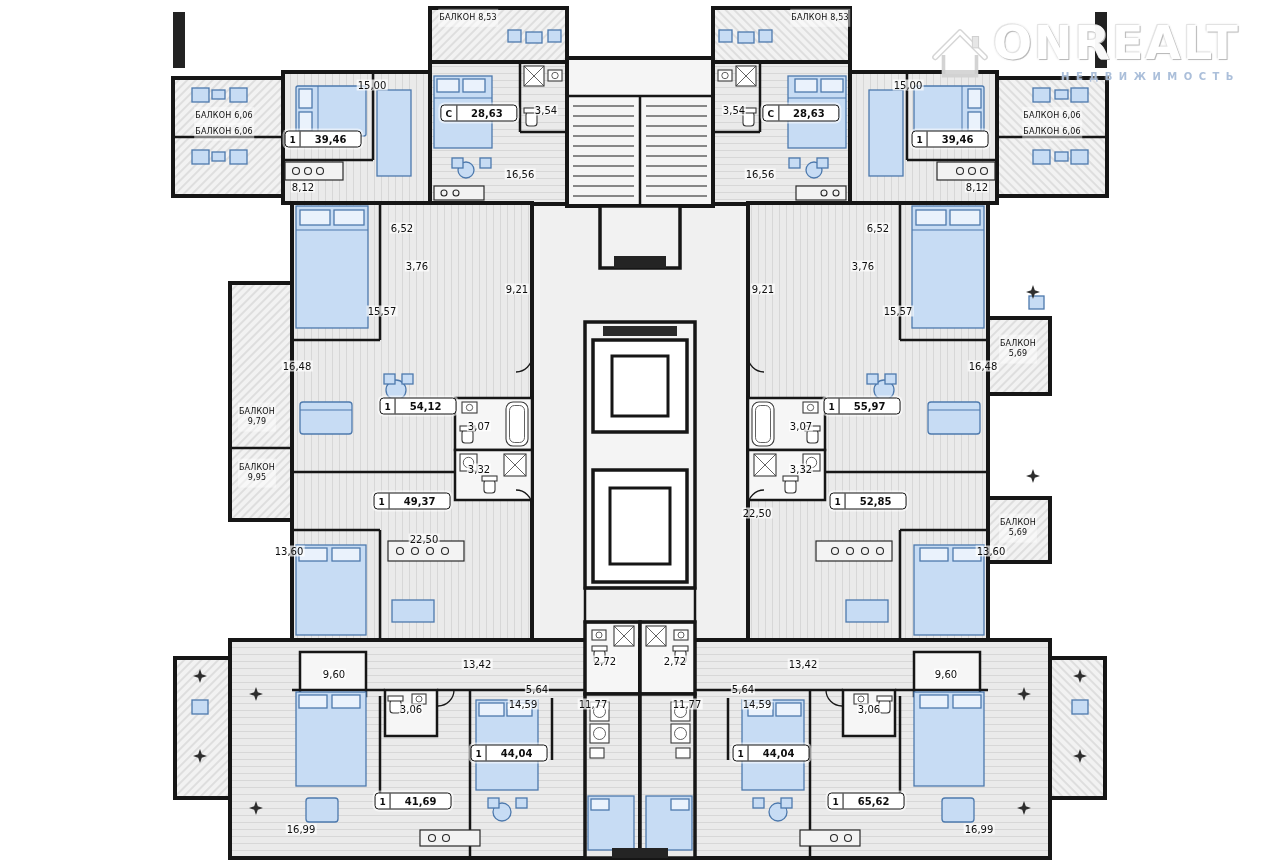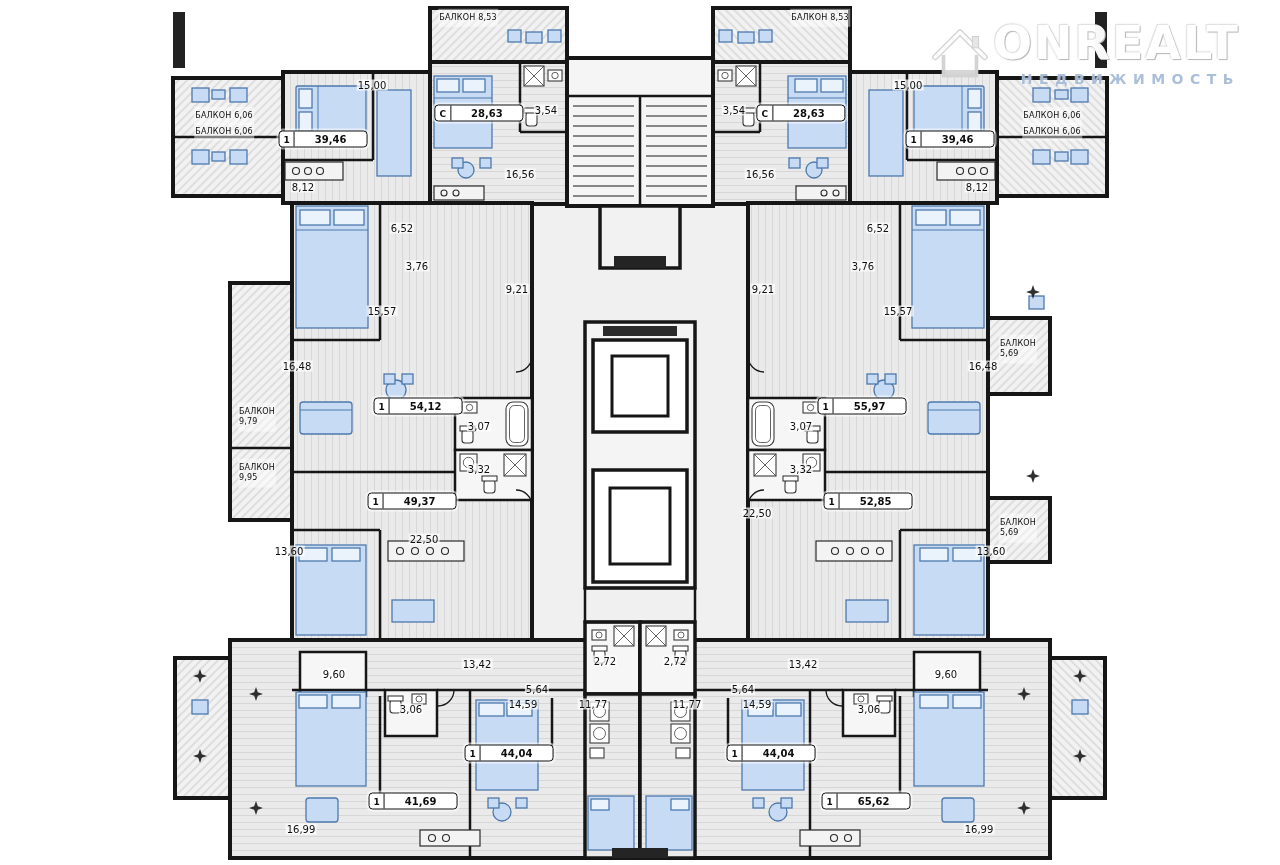--- a/index.html
+++ b/index.html
@@ -2,45 +2,45 @@
 <html style="--wall: #161616; --floor: #eaeaea; --furniture: #c7dcf4; --furniture_outline: #4d79ad; --logo_subtitle: #a9bdd9;"><head>
 <meta charset="utf-8">
 <style>
   *{margin:0;padding:0;box-sizing:border-box}
   html,body{width:1280px;height:865px;background:#fff;font-family:"DejaVu Sans",sans-serif;overflow:hidden}
   .stage{position:relative;width:1280px;height:865px;background:#fff}
   .stage > svg{position:absolute;left:0;top:0}
   #labels{position:absolute;left:0;top:0;width:1280px;height:865px;pointer-events:none}
   .dim,.balc,.apt{position:absolute;transform:translate(-50%,-50%);color:#0e0e0e}
   .dim{font-size:10px;line-height:1.1;white-space:nowrap;background:rgba(255,255,255,.72);padding:0 1px}
-  .balc{font-size:8px;letter-spacing:.2px;text-align:left;white-space:pre-line;line-height:1.3;background:rgba(255,255,255,.45);padding:4px 1px}
+  .balc{font-size:8px;letter-spacing:.2px;text-align:center;white-space:pre-line;line-height:1.3;background:rgba(255,255,255,.45);padding:4px 1px}
   .apt{display:flex;align-items:stretch;background:#fff;border:1.5px solid #111;border-radius:4px;font-weight:700;white-space:nowrap;box-shadow:0 0 0 2px rgba(255,255,255,.55)}
   .apt .t{font-size:9px;padding:2px 4px;border-right:1.5px solid #111;display:flex;align-items:center}
-  .apt .a{font-size:10px;padding:2px 20px;display:flex;align-items:center}
+  .apt .a{font-size:10px;padding:2px 14px;display:flex;align-items:center}
   
   .blk{stroke:#161616;stroke-width:4}
   .w2{stroke:#161616;stroke-width:2.5;fill:none}
   .w1{stroke:#161616;stroke-width:1.3;fill:none}
   .room{fill:#f6f6f6;stroke:#161616;stroke-width:2.5}
   .room4{stroke:#161616;stroke-width:3.5}
   .tread{stroke:#1b1b1b;stroke-width:1.2}
   .furn rect,.furn circle{fill:var(--furniture,#c7dcf4);stroke:var(--furniture_outline,#4d79ad);stroke-width:1.3}
   .furn rect.pil{fill:#eaf2fc}
   .furn line{stroke:var(--furniture_outline,#4d79ad);stroke-width:1}
   .fix{fill:#fff;stroke:#3a3a3a;stroke-width:1.1}
   .fx{stroke:#3a3a3a;stroke-width:.8;fill:none}
   .kit rect{fill:#f3f3f3;stroke:#2a2a2a;stroke-width:1.2}
   .kit circle{fill:none;stroke:#2a2a2a;stroke-width:1.1}
   .plant{fill:#2e2e2e}
   
   .logo{position:absolute;top:20px;right:40px;display:flex;align-items:flex-start;gap:0;opacity:.97}
   .logo .txt{display:flex;flex-direction:column;align-items:flex-end}
   .logo .brand{font-size:46px;font-weight:800;letter-spacing:2px;line-height:1;color:#fff;
     text-shadow:1px 1px 0 #b9b9b9,-1px -1px 0 #e2e2e2,0 0 3px rgba(0,0,0,.22)}
-  .logo .sub{font-size:14px;font-weight:700;letter-spacing:6.5px;margin-top:5px;color:var(--logo_subtitle,#a9bdd9);
+  .logo .sub{font-size:10px;font-weight:700;letter-spacing:6.5px;margin-top:5px;color:var(--logo_subtitle,#a9bdd9);
     text-shadow:0 0 2px rgba(255,255,255,.8)}
 </style>
 </head>
 <body>
 
 <div class="stage">
 
   <svg width="1280" height="865" viewBox="0 0 1280 865">
     <defs>
       <pattern id="floorV" width="7" height="7" patternUnits="userSpaceOnUse">

